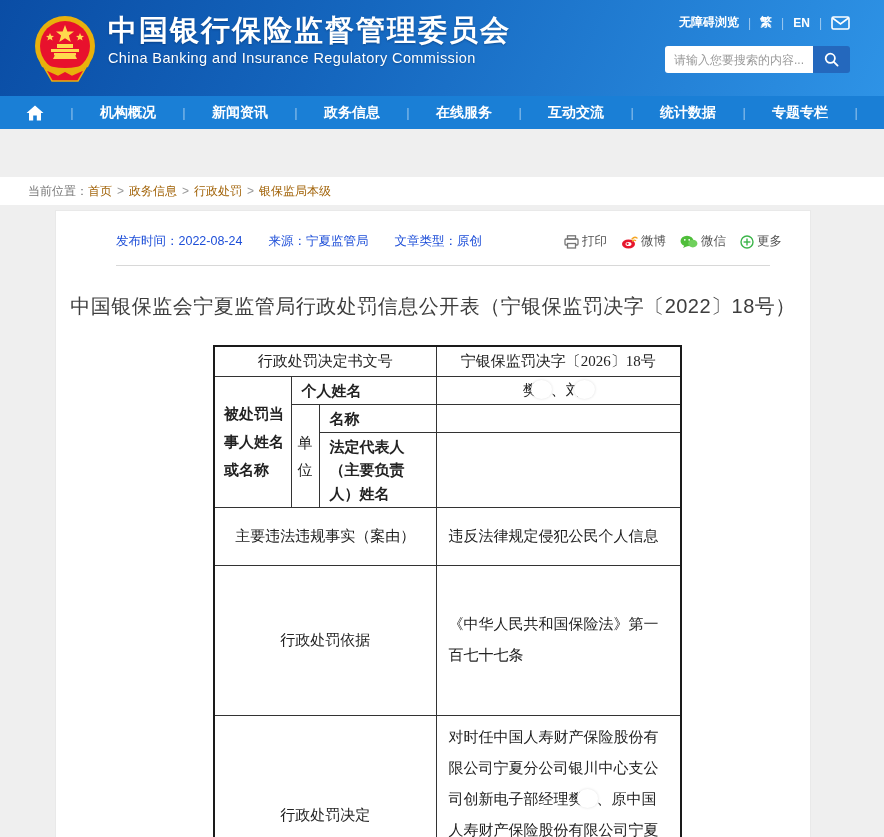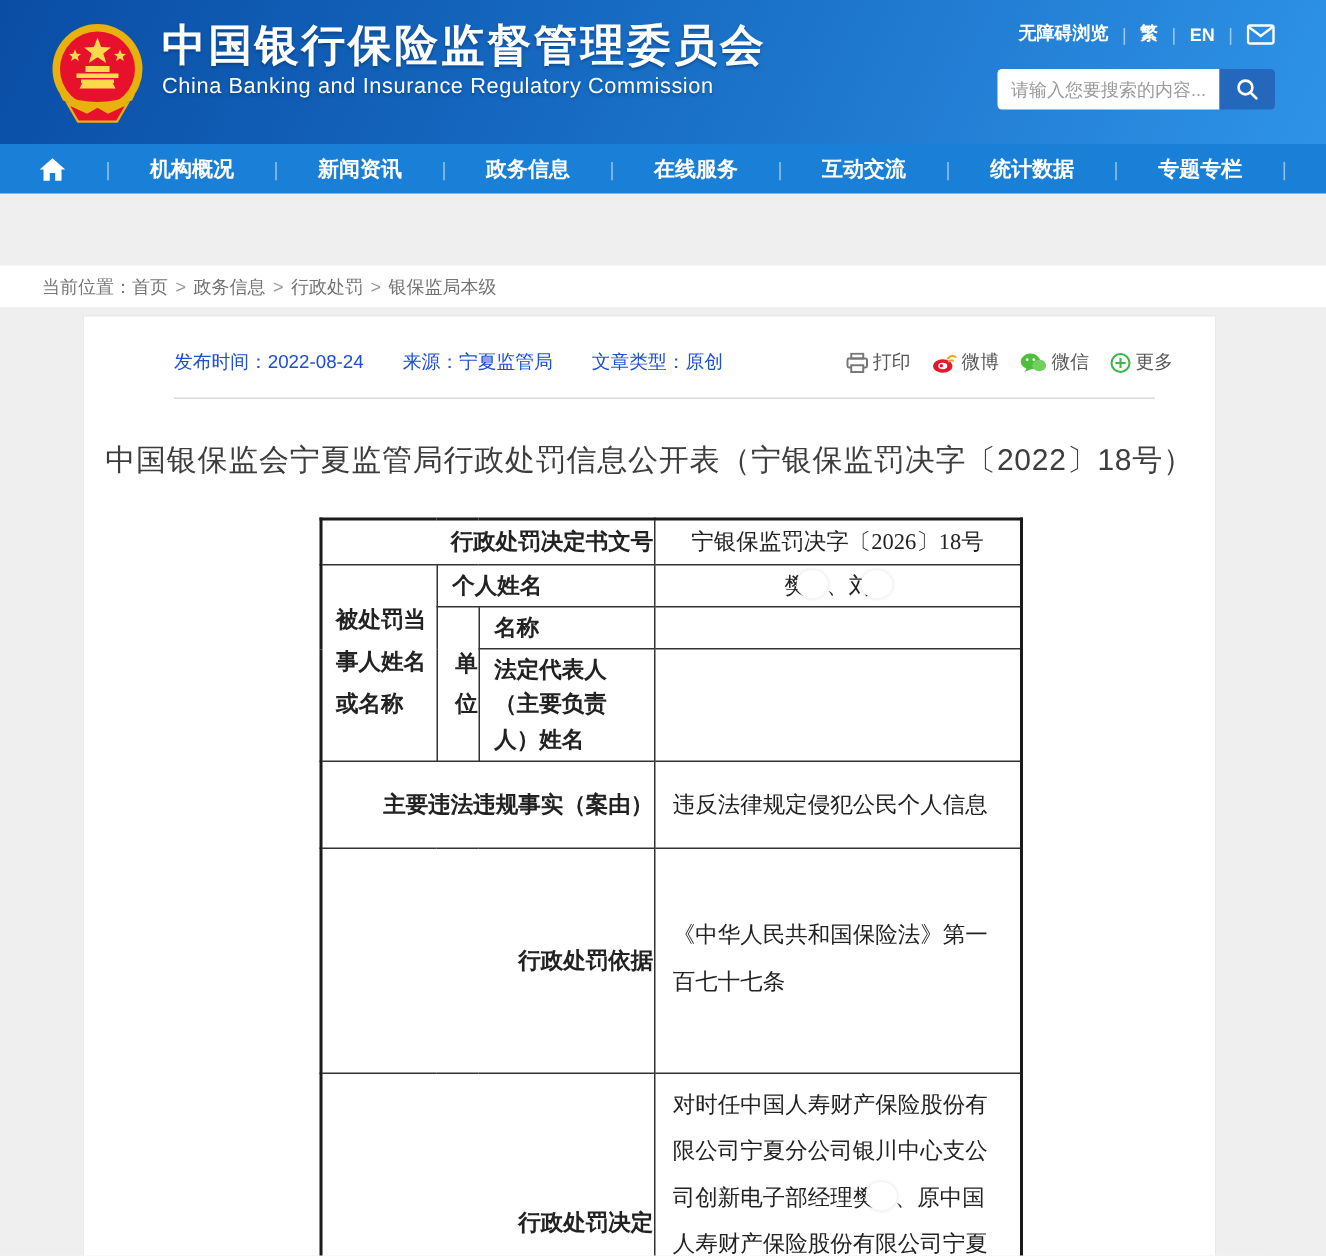--- a/index.html
+++ b/index.html
@@ -20,39 +20,39 @@
 
   
   .nav { height:33px; background:#1a7fd6; display:flex; align-items:center; padding:0 26px; }
   .nav-inner { display:flex; align-items:center; justify-content:space-between; width:100%; }
   .nav-item { color:#fff; font-size:14px; font-weight:bold; text-decoration:none; cursor:pointer; white-space:nowrap; }
   .nav-sep { color:rgba(255,255,255,.5); font-size:13px; }
   .home-btn { display:flex; align-items:center; cursor:pointer; }
 
   
   .breadcrumb-bar { height:28px; background:#fff; display:flex; align-items:center; padding-left:28px; font-size:12px; color:#777;margin-top:48px; }
-  .breadcrumb-bar a { color:#737373; text-decoration:none; cursor:pointer;text-align:center; }
+  .breadcrumb-bar a { color:#a16207; text-decoration:none; cursor:pointer;text-align:center; }
   .crumb-sep { margin:0 5px; color:#999; }
 
   
   .page-body { position:relative; height:680px; background:#efefef; }
   .content-box { position:absolute; left:55px; top:5px; width:756px; height:675px; background:#fff; border:1px solid #e9e9e9; border-bottom:none; }
 
   .meta-row { display:flex; justify-content:space-between; align-items:center; padding:22px 28px 0 60px; }
   .meta-left { display:flex; gap:26px; font-size:12.5px; color:#1d4ed8; }
   .meta-right { display:flex; gap:14px; align-items:center; font-size:12.5px; color:#555; }
   .action { display:flex; align-items:center; gap:3px; cursor:pointer; color:#555; text-decoration:none; }
   .divider { margin:15px 40px 0 60px; border-top:1px solid #d8d8d8; }
 
   .article-title { margin-top:27px; text-align:center; font-size:20px; color:#3d3d3d; letter-spacing:.5px; }
 
   
   table.penalty { border-collapse:collapse; margin-left:157px; margin-top:25px; table-layout:fixed; border:2px solid #1a1a1a; }
   table.penalty td { border:1px solid #333; font-size:15px; color:#222; vertical-align:middle; overflow:hidden; }
-  td.lbl { font-weight:bold; text-align:right; color:#111; }
+  td.lbl { font-weight:normal; text-align:center; color:#111; }
   td.lbl-left { font-weight:bold; text-align:left; padding:2px 6px 2px 10px; color:#111; line-height:1.55; }
   td.party-lbl { font-weight:bold; text-align:left; padding:4px 5px 4px 9px; line-height:1.85; color:#111;margin-top:48px; }
   td.val { font-family:"Liberation Serif", serif; text-align:center; color:#2e2e2e; }
   td.val-left { font-family:"Liberation Serif", serif; text-align:left; padding:4px 12px; color:#2e2e2e; }
   td.val-dec { font-family:"Liberation Serif", serif; text-align:left; padding:6px 12px; line-height:2.08; color:#2e2e2e; }
   tr.h30 td { height:30px; } tr.h26 td { height:26px; } tr.h27 td { height:27px; }
   tr.h46 td { height:46px; } tr.h58 td { height:58px; } tr.h150 td { height:150px; }
 
   .redact { display:inline-block; width:21px; height:19px; background:#fff; border-radius:50%; box-shadow:0 0 3px rgba(0,0,0,.13); vertical-align:-4px; margin:0 -1px 0 -7px; }
 

